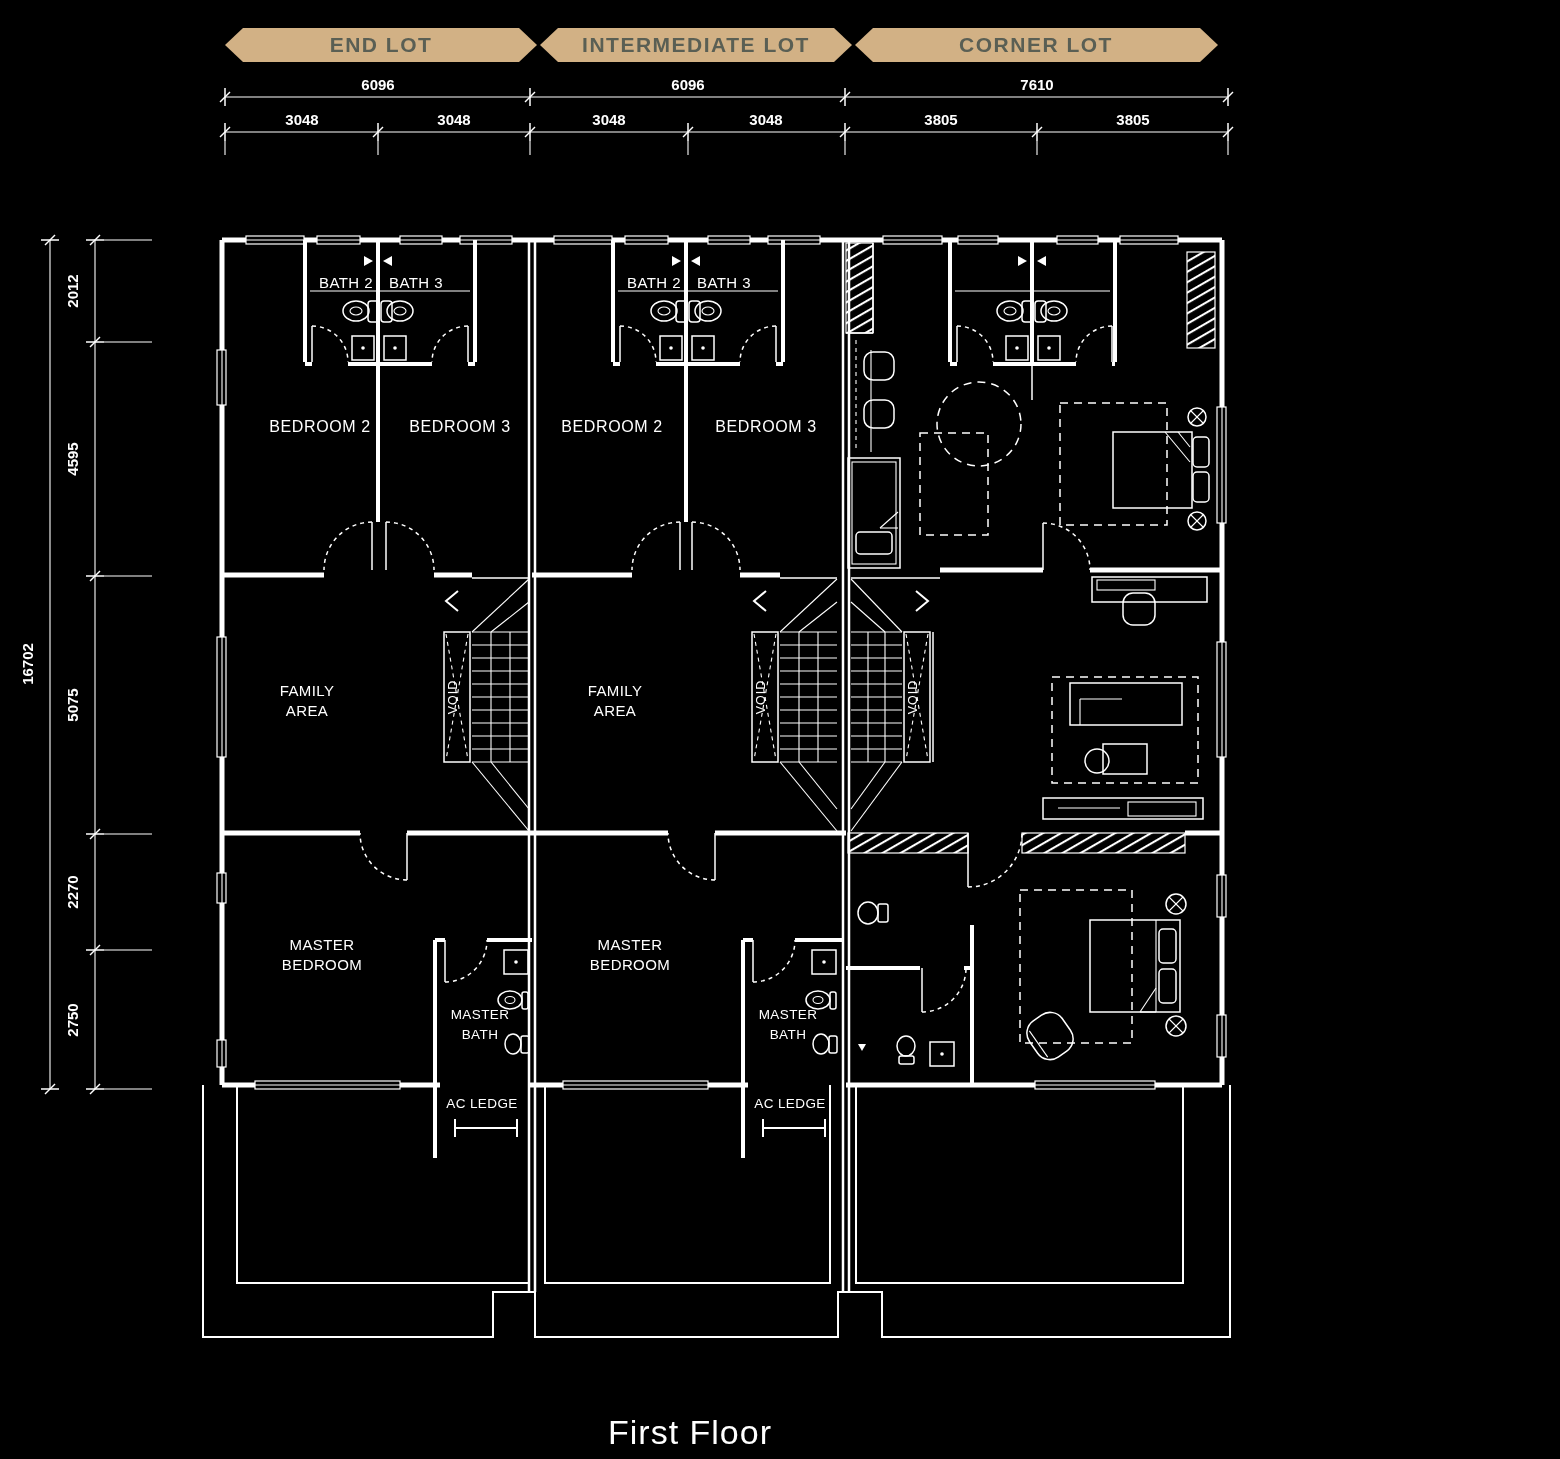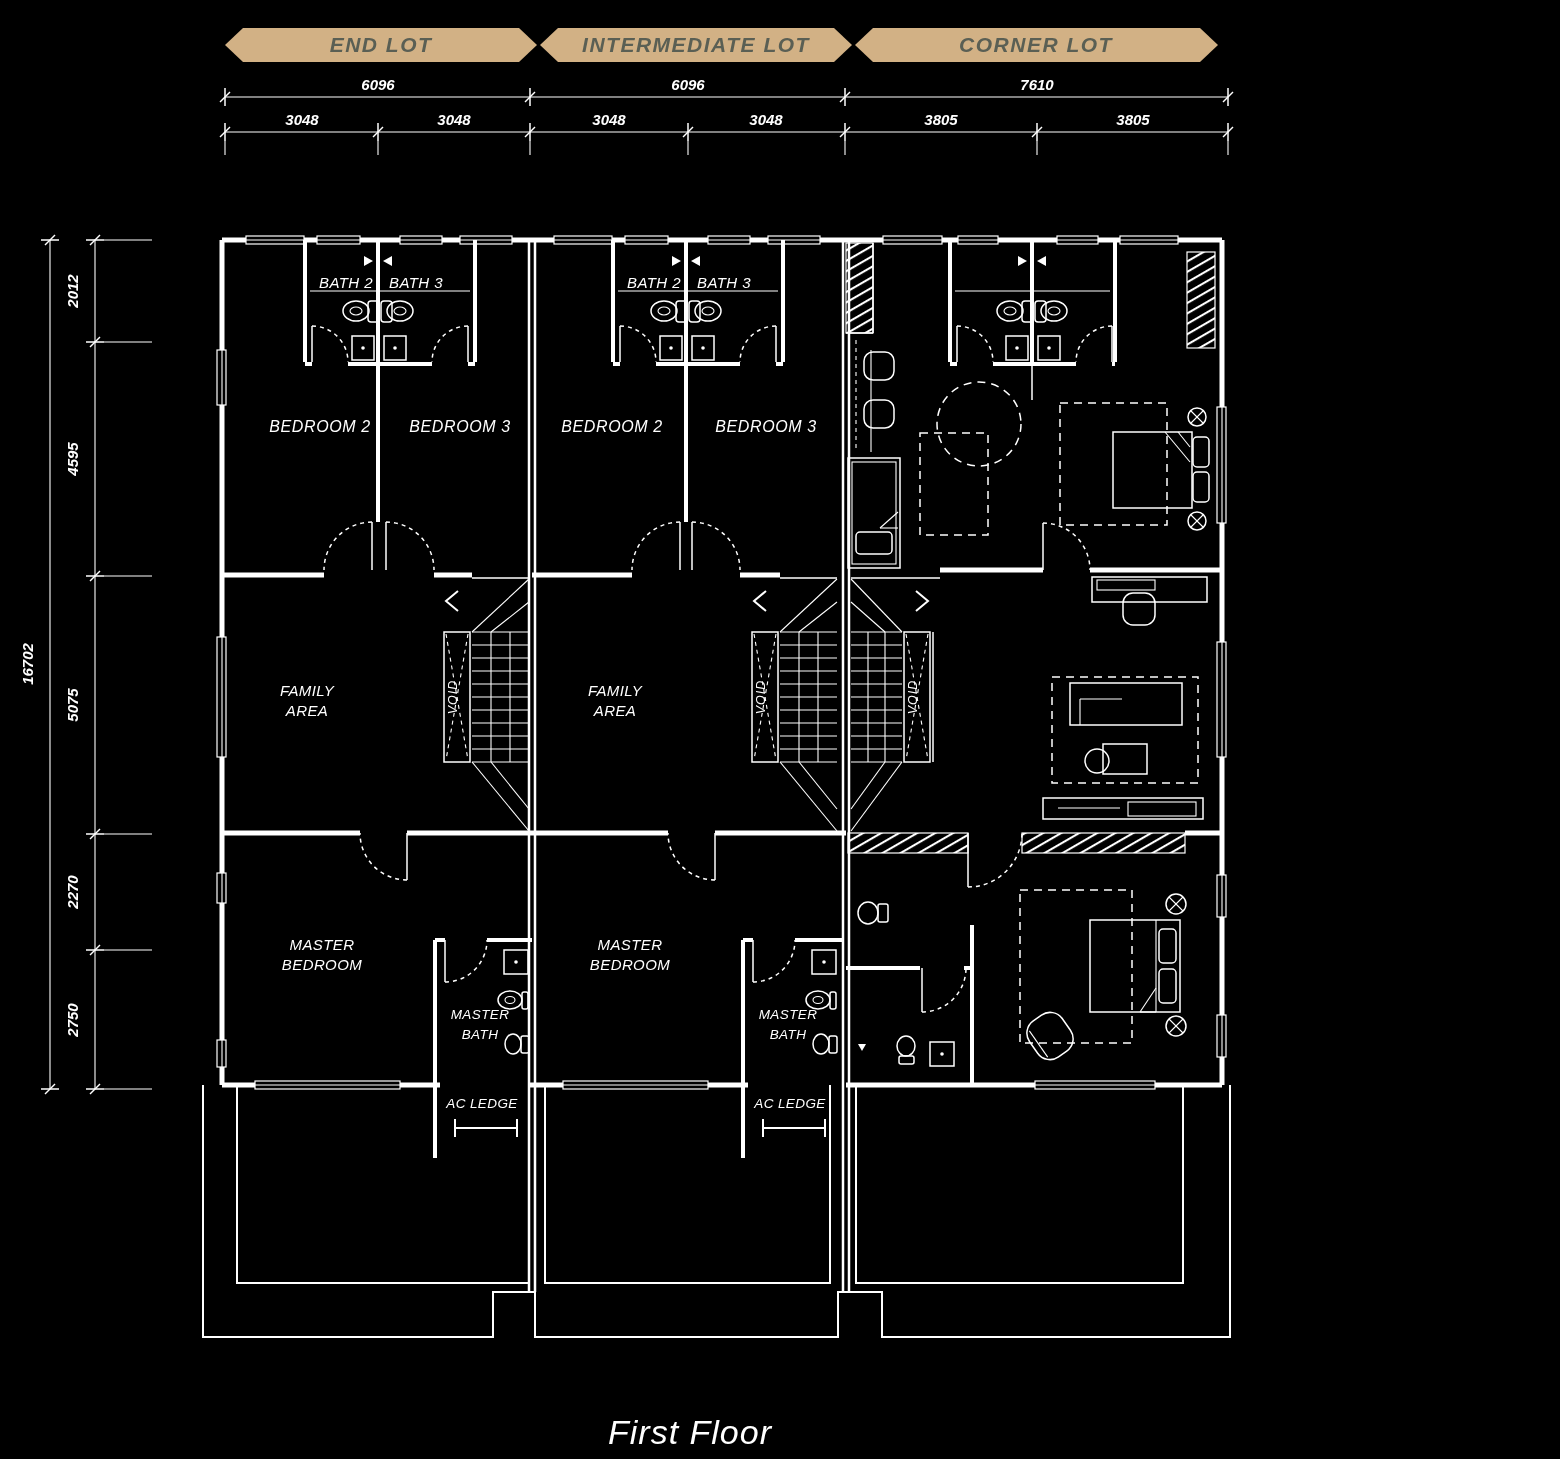--- a/index.html
+++ b/index.html
@@ -1,16 +1,16 @@
 <!DOCTYPE html>
 <html><head>
 <meta charset="utf-8">
 <style>
   html,body{margin:0;padding:0;background:#000;}
-  .page{width:1560px;height:1459px;background:#000;position:relative;font-family:"Liberation Sans",sans-serif;font-style:italic;}
+  .page{width:1560px;height:1459px;background:#000;position:relative;font-family:"Liberation Sans",sans-serif;}
   svg{display:block;}
   
   .s5{stroke:#fff;stroke-width:5;fill:none;}
   .s4{stroke:#fff;stroke-width:4;fill:none;}
   .s25{stroke:#fff;stroke-width:2.5;fill:none;}
   .s2{stroke:#fff;stroke-width:2;fill:none;}
   .s15{stroke:#fff;stroke-width:1.5;fill:none;}
   .s1{stroke:#fff;stroke-width:1.1;fill:none;}
   .dsh{stroke-dasharray:8 6;}
   .dsh2{stroke-dasharray:4 4;}

